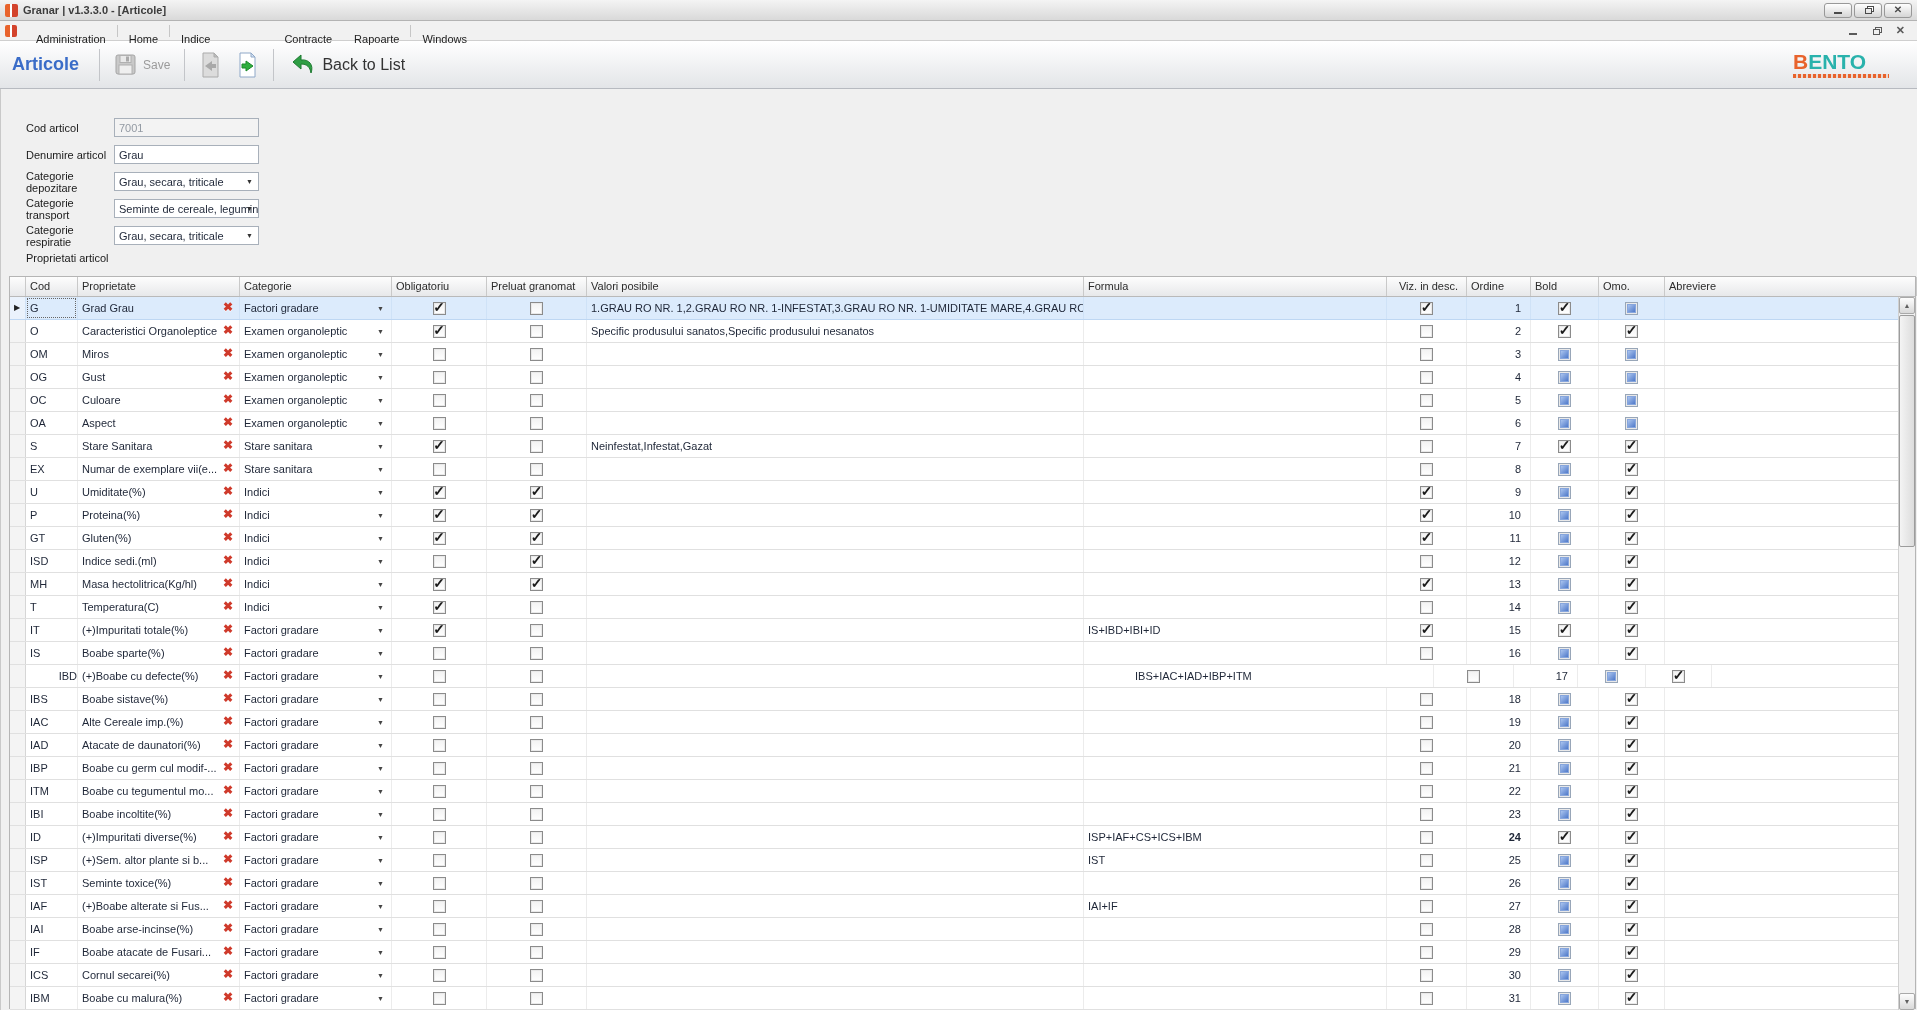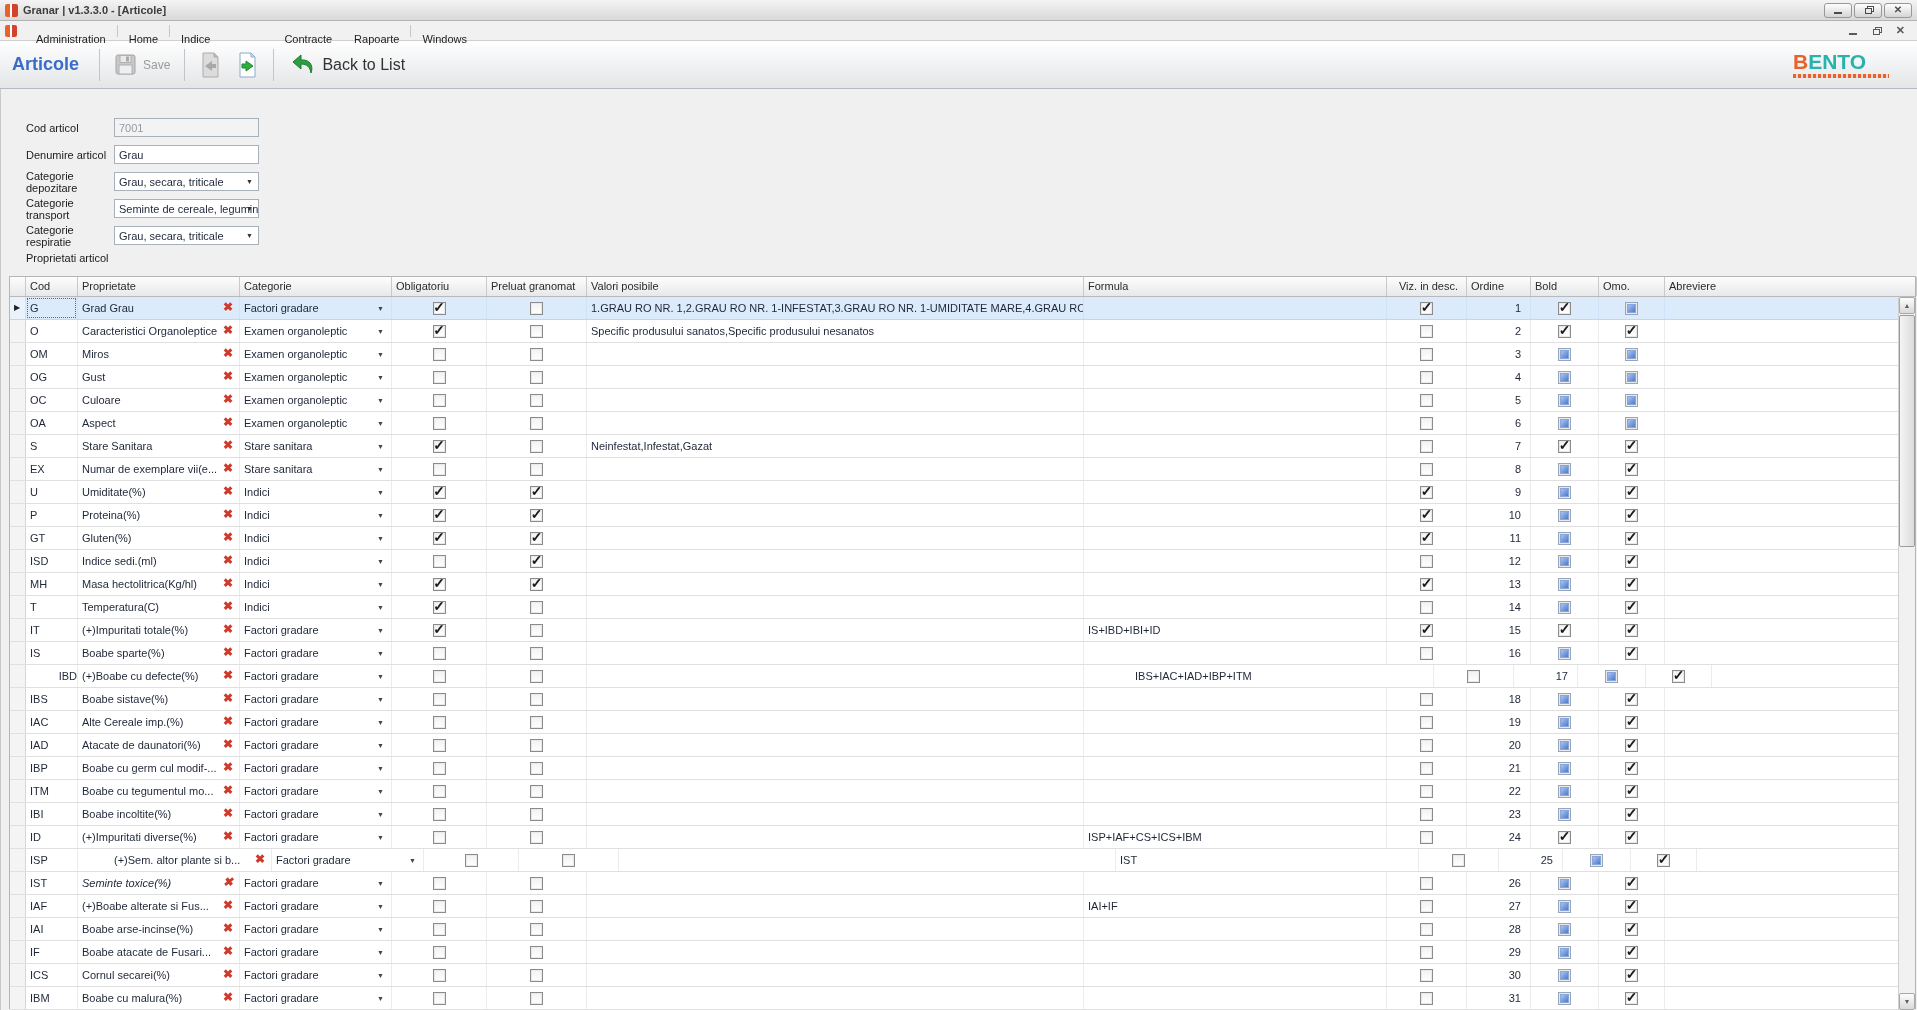--- a/index.html
+++ b/index.html
@@ -821,33 +821,33 @@
             <div class="cb"></div>
           </div>
           <div class="gcell center" style="width: 100px;">
             <div class="cb"></div>
           </div>
           <div class="gcell" style="width: 497px;"></div>
           <div class="gcell" style="width: 303px;">ISP+IAF+CS+ICS+IBM</div>
           <div class="gcell center" style="width: 80px;">
             <div class="cb"></div>
           </div>
-          <div class="gcell num" style="width: 64px;">24</div>
+          <div class="gcell num" style="width: 64px; font-weight: bold;">24</div>
           <div class="gcell center" style="width: 68px;">
             <div class="cb checked"></div>
           </div>
           <div class="gcell center" style="width: 66px;">
             <div class="cb checked"></div>
           </div>
           <div class="gcell" style="width: 235px;"></div>
         </div>
         <div class="g-row">
           <div class="gcell gutter" style="width: 16px;"></div>
           <div class="gcell" style="width: 52px;">ISP</div>
-          <div class="gcell" style="width: 162px; margin-left: 32px;"><span>(+)Sem. altor plante si b...</span><span class="del-x">✖</span></div>
+          <div class="gcell" style="width: 162px;"><span>(+)Sem. altor plante si b...</span><span class="del-x">✖</span></div>
           <div class="gcell" style="width: 152px;"><span>Factori gradare</span><span class="cell-dd">▼</span></div>
           <div class="gcell center" style="width: 95px;">
             <div class="cb"></div>
           </div>
           <div class="gcell center" style="width: 100px;">
             <div class="cb"></div>
           </div>
           <div class="gcell" style="width: 497px;"></div>
           <div class="gcell" style="width: 303px;">IST</div>
           <div class="gcell center" style="width: 80px;">
@@ -858,21 +858,21 @@
             <div class="cb ind"></div>
           </div>
           <div class="gcell center" style="width: 66px;">
             <div class="cb checked"></div>
           </div>
           <div class="gcell" style="width: 235px;"></div>
         </div>
         <div class="g-row">
           <div class="gcell gutter" style="width: 16px;"></div>
           <div class="gcell" style="width: 52px;">IST</div>
-          <div class="gcell" style="width: 162px; font-style: italic;"><span>Seminte toxice(%)</span><span class="del-x">✖</span></div>
+          <div class="gcell" style="width: 162px;"><span>Seminte toxice(%)</span><span class="del-x">✖</span></div>
           <div class="gcell" style="width: 152px;"><span>Factori gradare</span><span class="cell-dd">▼</span></div>
           <div class="gcell center" style="width: 95px;">
             <div class="cb"></div>
           </div>
           <div class="gcell center" style="width: 100px;">
             <div class="cb"></div>
           </div>
           <div class="gcell" style="width: 497px;"></div>
           <div class="gcell" style="width: 303px;"></div>
           <div class="gcell center" style="width: 80px;">

